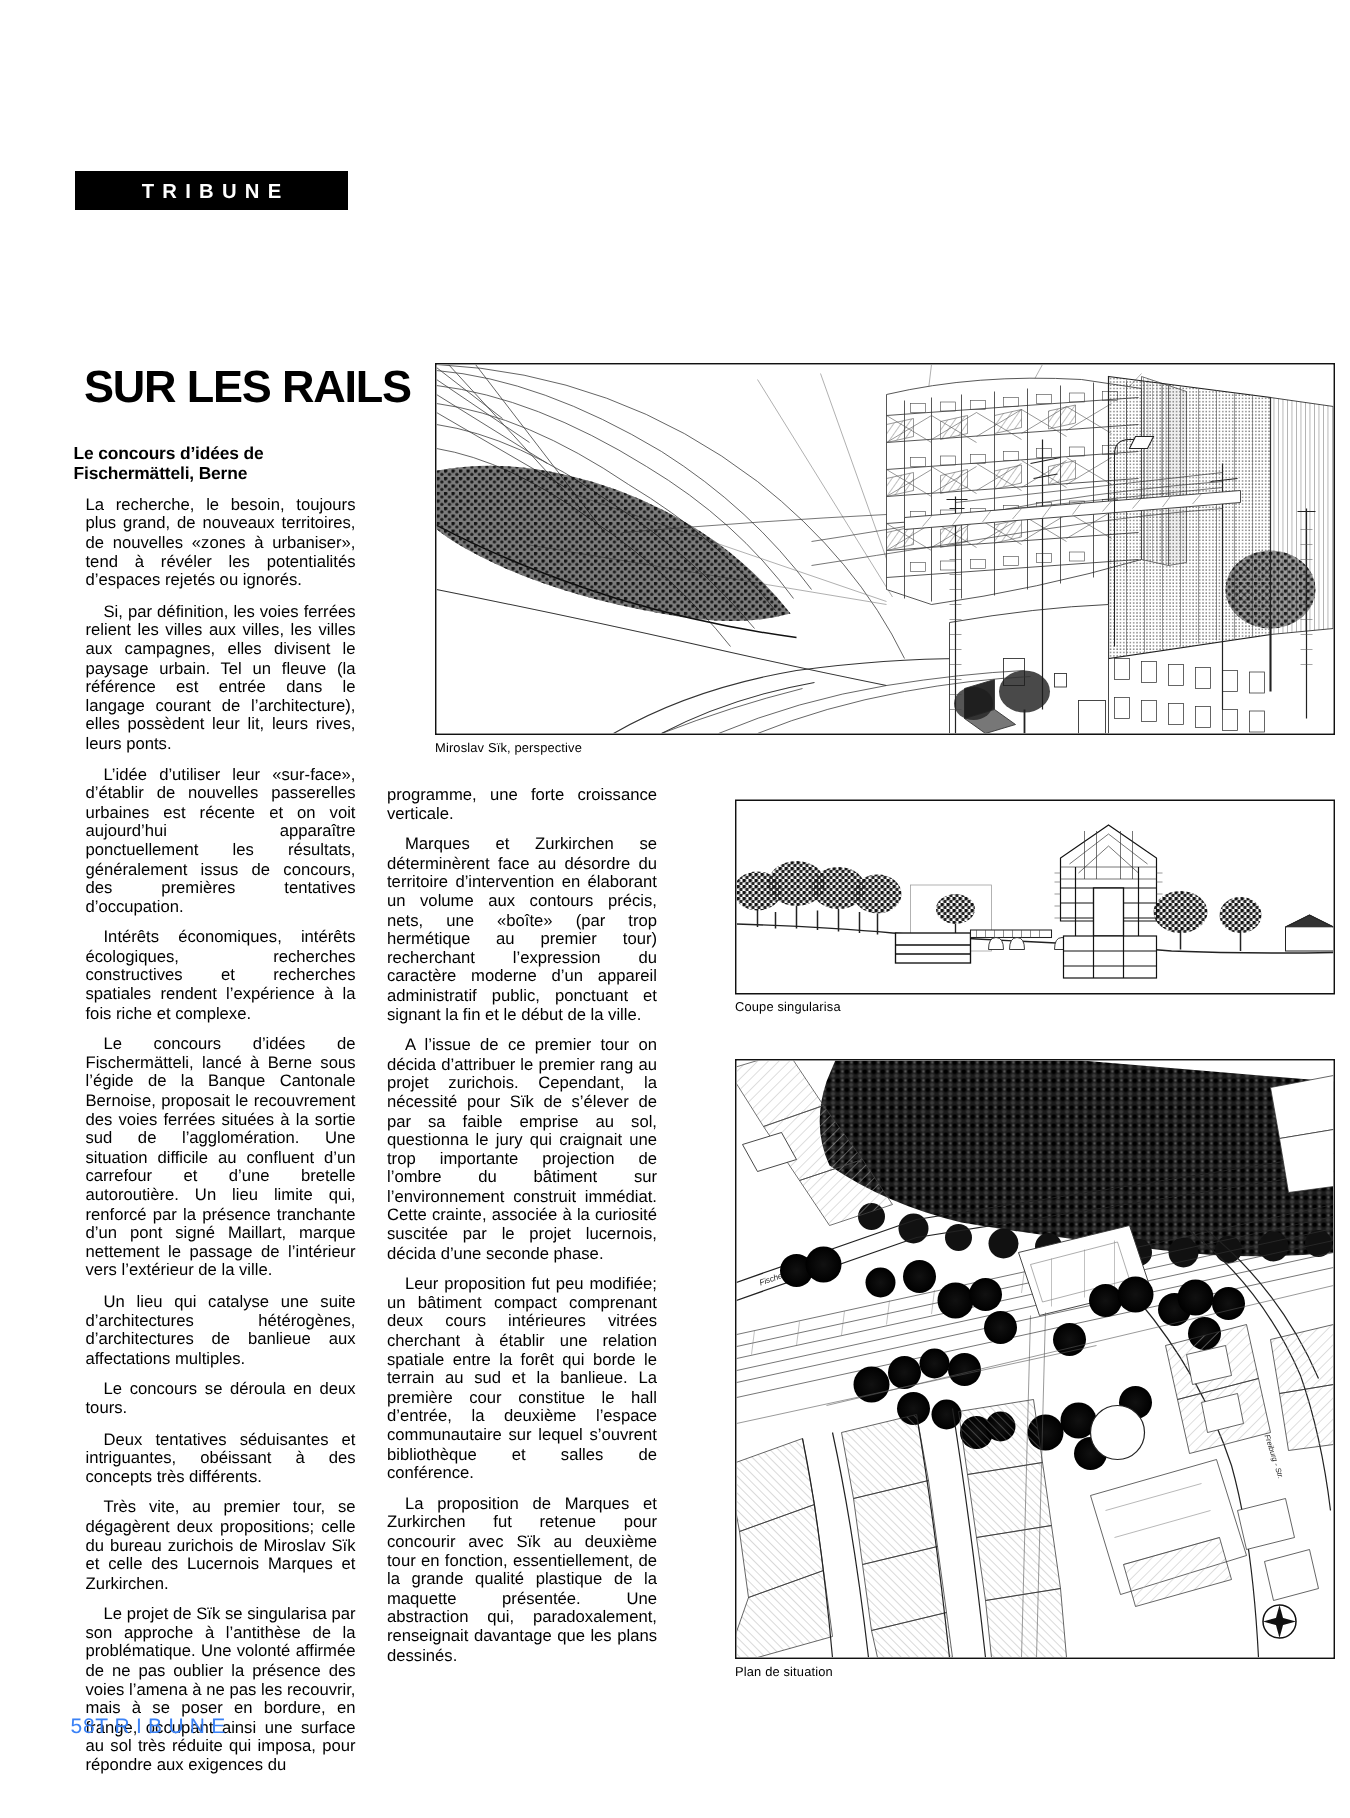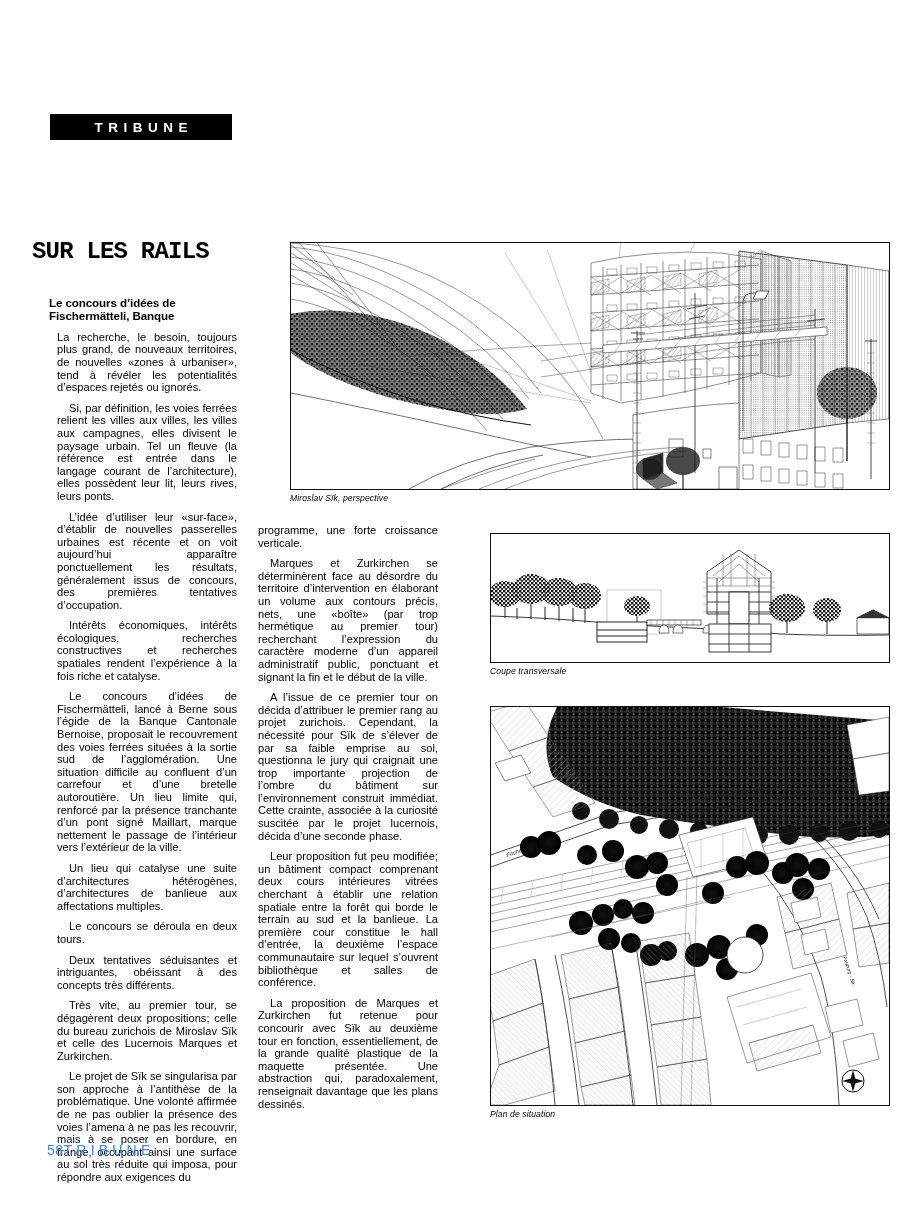--- a/index.html
+++ b/index.html
@@ -22,24 +22,24 @@
     display:flex;align-items:center;justify-content:center;
   }
   .masthead-label{
     color:#fff;font-size:13.5px;font-weight:600;
     letter-spacing:5.5px;text-indent:5.5px;
     font-family:"Liberation Sans", sans-serif;
   }
 
   
   .headline{
-    position:absolute;left:32px;top:224px;
-    font-size:24px;font-weight:800;letter-spacing:-0.8px;
+    position:absolute;left:56px;top:224px;
+    font-size:30px;font-weight:800;letter-spacing:-0.8px;
     line-height:1;
-    font-family:Liberation Mono, monospace;
+    font-family:Liberation Sans, sans-serif;
     white-space:nowrap;
   }
 
   
   .col{
     position:absolute;
     width:196px;
     font-size:11.1px;
     line-height:12.6px;
     text-align:justify;
@@ -65,21 +65,20 @@
   .fig{position:absolute;}
   .fig .frame{
     border:1px solid #111;
     background:#fff;
     position:relative;
     overflow:hidden;
     box-sizing:border-box;
   }
   .caption{
     font-size:8.6px;
-    font-style:italic;
     margin-top:3px;
     letter-spacing:0.1px;
     font-family:"Liberation Sans", sans-serif;
   }
   #fig-perspective{left:250px;top:226px;}
   #fig-perspective .frame{width:600px;height:248px;}
   #fig-section{left:450px;top:517px;}
   #fig-section .frame{width:400px;height:130px;}
   #fig-plan{left:450px;top:690px;}
   #fig-plan .frame{width:400px;height:400px;}
@@ -100,25 +99,25 @@
 
 <div class="page">
 
   <div class="masthead">
     <span class="masthead-label">TRIBUNE</span>
   </div>
 
   <h1 class="headline">SUR LES RAILS</h1>
 
   <div class="col col-1">
-    <div class="deck">Le concours d’idées de Fischermätteli, Banque</div>
+    <div class="deck">Le concours d’idées de Fischermätteli, Berne</div>
     <p class="first">La recherche, le besoin, toujours plus grand, de nouveaux territoires, de nouvelles «zones à urbaniser», tend à révéler les potentialités d’espaces rejetés ou ignorés.</p>
     <p>Si, par définition, les voies ferrées relient les villes aux villes, les villes aux campagnes, elles divisent le paysage urbain. Tel un fleuve (la référence est entrée dans le langage courant de l’architecture), elles possèdent leur lit, leurs rives, leurs ponts.</p>
     <p>L’idée d’utiliser leur «sur-face», d’établir de nouvelles passerelles urbaines est récente et on voit aujourd’hui apparaître ponctuellement les résultats, généralement issus de concours, des premières tentatives d’occupation.</p>
-    <p>Intérêts économiques, intérêts écologiques, recherches constructives et recherches spatiales rendent l’expérience à la fois riche et catalyse.</p>
+    <p>Intérêts économiques, intérêts écologiques, recherches constructives et recherches spatiales rendent l’expérience à la fois riche et complexe.</p>
     <p>Le concours d’idées de Fischermätteli, lancé à Berne sous l’égide de la Banque Cantonale Bernoise, proposait le recouvrement des voies ferrées situées à la sortie sud de l’agglomération. Une situation difficile au confluent d’un carrefour et d’une bretelle autoroutière. Un lieu limite qui, renforcé par la présence tranchante d’un pont signé Maillart, marque nettement le passage de l’intérieur vers l’extérieur de la ville.</p>
     <p>Un lieu qui catalyse une suite d’architectures hétérogènes, d’architectures de banlieue aux affectations multiples.</p>
     <p>Le concours se déroula en deux tours.</p>
     <p>Deux tentatives séduisantes et intriguantes, obéissant à des concepts très différents.</p>
     <p>Très vite, au premier tour, se dégagèrent deux propositions; celle du bureau zurichois de Miroslav Sïk et celle des Lucernois Marques et Zurkirchen.</p>
     <p>Le projet de Sïk se singularisa par son approche à l’antithèse de la problématique. Une volonté affirmée de ne pas oublier la présence des voies l’amena à ne pas les recouvrir, mais à se poser en bordure, en frange, occupant ainsi une surface au sol très réduite qui imposa, pour répondre aux exigences du</p>
   </div>
 
   <div class="col col-2">
     <p class="first">programme, une forte croissance verticale.</p>
@@ -440,21 +439,21 @@
           <path d="M336 86 L336 100" stroke="#222" stroke-width="1"></path>
         </g>
 
         <g stroke="#222" stroke-width="0.7" fill="#fff">
           <path d="M366 100 L366 84 L382 76 L398 84 L398 100 Z"></path>
           <path d="M366 84 L398 84" stroke="#555" stroke-width="0.5"></path>
           <path d="M366 84 L382 76 L398 84" fill="#333"></path>
         </g>
       </svg>
     </div>
-    <figcaption class="caption">Coupe transversale</figcaption>
+    <figcaption class="caption">Coupe singularisa</figcaption>
   </figure>
 
   <figure class="fig" id="fig-plan">
     <div class="frame">
       <svg width="398" height="398" viewBox="0 0 398 398">
         <defs>
           <pattern id="forest" width="6" height="6" patternUnits="userSpaceOnUse">
             <rect width="6" height="6" fill="#1b1b1b"></rect>
             <circle cx="1.5" cy="1.5" r="1.6" fill="#000"></circle>
             <circle cx="4.4" cy="4.2" r="1.4" fill="#3a3a3a"></circle>

